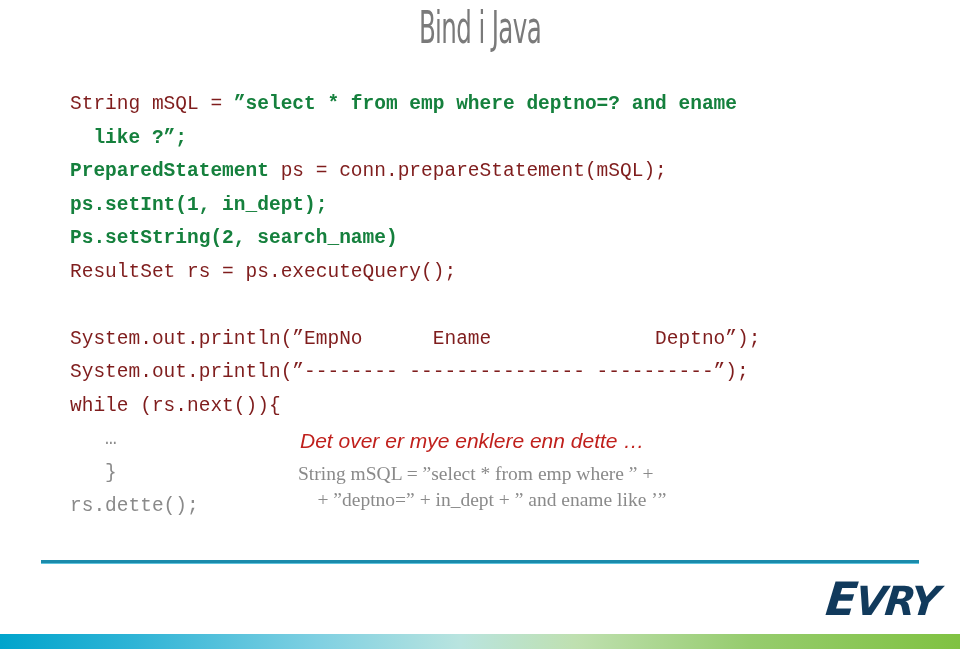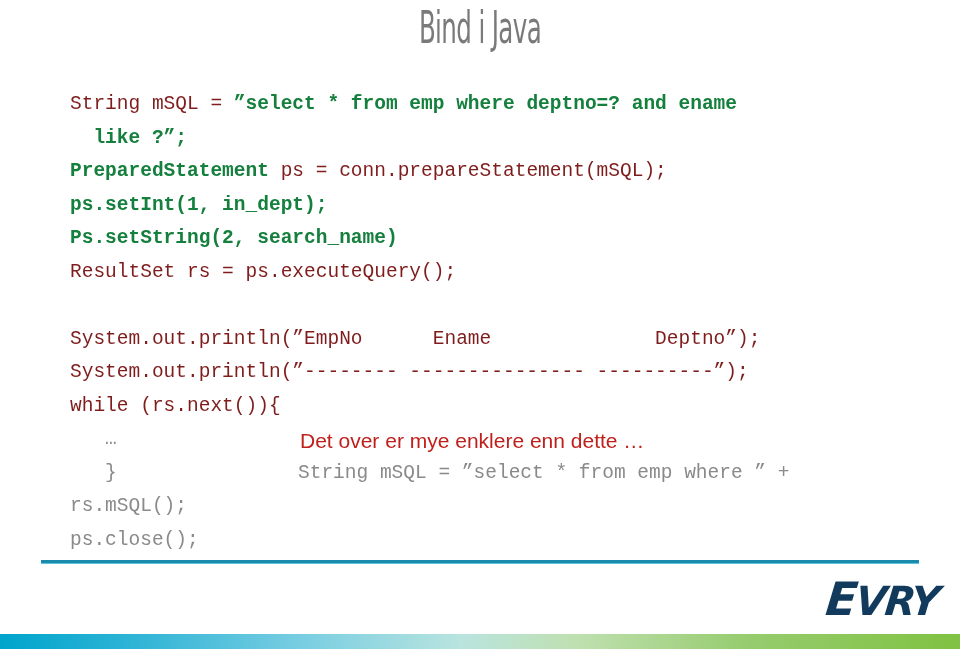--- a/index.html
+++ b/index.html
@@ -64,28 +64,29 @@
   
   .callout {
     position: absolute;
     left: 300px;
     top: 428px;
     font-family: "Liberation Sans", sans-serif;
     font-size: 21px;
     line-height: 26px;
     color: #C0201C;
     white-space: nowrap;
+    font-style: italic;
   }
 
   
   .code-lower-right {
     position: absolute;
     left: 298px;
     top: 461px;
-    font-family: Liberation Mono, monospace;
+    font-family: Liberation Serif, serif;
     font-size: 19.5px;
     line-height: 25.5px;
     color: #8a8a8a;
     white-space: pre;
   }
   .code-lower-right .ln { display: block; white-space: pre; }
 
   
   .divider {
     position: absolute;
@@ -129,23 +130,23 @@
     background: linear-gradient(to right, #00a4cc 0%, #2fb4d6 14%, #7fd0e2 33%, #b9e4df 48%, #bfe0b0 60%, #96cc6e 78%, #80c242 100%);
   }
 </style>
 </head>
 <body>
 
 <div class="slide-title">Bind i Java</div>
 
 <div class="code-main" id="code-main"><span class="ln"><span class="g">String mSQL = </span><span class="b">”select * from emp where deptno=? and ename</span></span><span class="ln"><span class="b">  like ?”;</span></span><span class="ln"><span class="b">PreparedStatement </span><span class="g">ps = conn.prepareStatement(mSQL);</span></span><span class="ln"><span class="b">ps.setInt(1, in_dept);</span></span><span class="ln"><span class="b">Ps.setString(2, search_name)</span></span><span class="ln"><span class="g">ResultSet rs = ps.executeQuery();</span></span><span class="ln">&nbsp;</span><span class="ln"><span class="g">System.out.println(”EmpNo      Ename              Deptno”);</span></span><span class="ln"><span class="g">System.out.println(”-------- --------------- ----------”);</span></span><span class="ln"><span class="g">while (rs.next()){</span></span></div>
 
-<div class="code-lower-left" id="code-lower-left"><span class="ln">   …</span><span class="ln">   }</span><span class="ln">rs.mSQL();</span><span class="ln">ps.close();</span></div>
+<div class="code-lower-left" id="code-lower-left"><span class="ln">   …</span><span class="ln">   }</span><span class="ln">rs.dette();</span></div>
 
 <div class="callout">Det over er mye enklere enn dette …</div>
 
-<div class="code-lower-right" id="code-lower-right"><span class="ln">String mSQL = ”select * from emp where ” +</span></div>
+<div class="code-lower-right" id="code-lower-right"><span class="ln">String mSQL = ”select * from emp where ” +</span><span class="ln">    + ”deptno=” + in_dept + ” and ename like ’”</span></div>
 
 <div class="divider"></div>
 
 <div class="logo"><span class="cap">E</span><span>VRY</span></div>
 
 <div class="bottom-bar"></div>
 
 </body></html>

